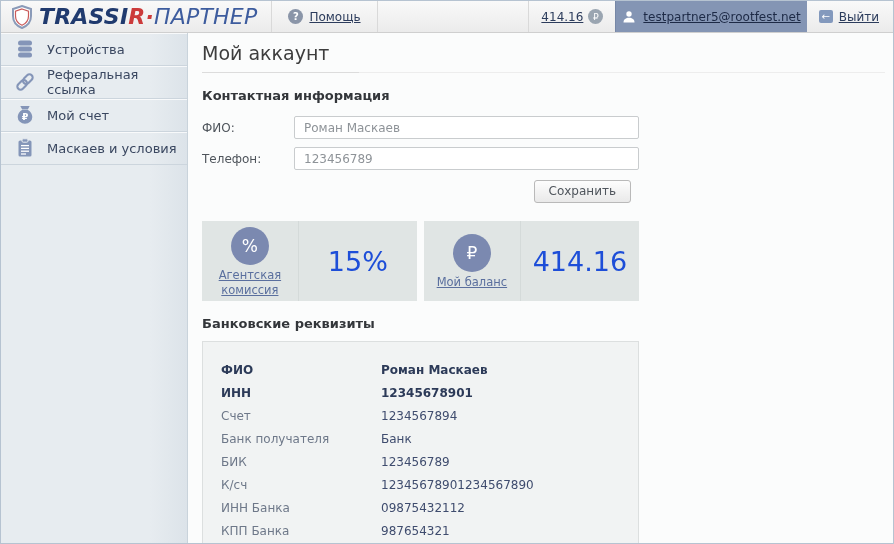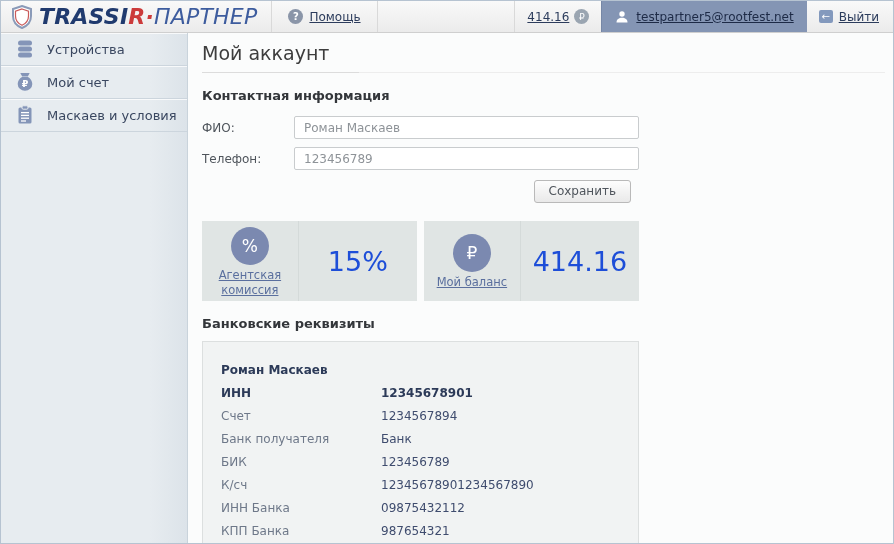--- a/index.html
+++ b/index.html
@@ -34,21 +34,21 @@
   .round-badge {
     display: inline-flex; align-items: center; justify-content: center;
     border-radius: 50%; color: #fff; font-weight: bold; flex: none;
   }
   .help-badge { width: 15px; height: 15px; background: #8a95a8; font-size: 10px; }
   .hlink { color: #2c3c5c; text-decoration: underline; cursor: pointer; }
   .header-right { margin-left: auto; display: flex; align-items: stretch; }
   .balance { display: flex; align-items: center; gap: 5px; padding: 0 12px; border-left: 1px solid #d9d9d9; }
   .ruble-badge { width: 15px; height: 15px; background: #9aa5b1; font-size: 9px; font-weight: normal; }
   .user-badge {
-    display: flex; align-items: center; gap: 7px; padding: 0 13px;
+    display: flex; align-items: center; gap: 7px; padding: 0 6px;
     background: #8495b4; border-left: 1px solid #7687a6;
   }
   .user-badge .hlink { color: #1d2a46; }
   .logout { display: flex; align-items: center; gap: 6px; padding: 0 14px 0 12px; }
   .logout-badge {
     width: 14px; height: 13px; background: #8399bd; border-radius: 2px;
     display: inline-flex; align-items: center; justify-content: center;
     color: #fff; font-size: 10px; line-height: 1; flex: none;
   }
 
@@ -174,20 +174,31 @@
           <rect x="4" y="2.5" width="14" height="5" rx="2.5"></rect>
           <rect x="4" y="8.5" width="14" height="5" rx="2.5"></rect>
           <rect x="4" y="14.5" width="14" height="5" rx="2.5"></rect>
         </svg>
       </span>
       <span class="side-label">Устройства</span>
     </div>
     <div class="side-item">
       <span class="icon">
         <svg width="22" height="22" viewBox="0 0 22 22">
+          <g transform="rotate(-45 11 11)" fill="none" stroke="#8495b8" stroke-width="2.1">
+            <rect x="1.5" y="7.8" width="11" height="6.4" rx="3.2"></rect>
+            <rect x="9.5" y="7.8" width="11" height="6.4" rx="3.2"></rect>
+          </g>
+        </svg>
+      </span>
+      <span class="side-label">Реферальная ссылка</span>
+    </div>
+    <div class="side-item">
+      <span class="icon">
+        <svg width="22" height="22" viewBox="0 0 22 22">
           <path d="M8.2 5.5 L6.3 2 H15.7 L13.8 5.5 Z" fill="#8495b8"></path>
           <path d="M8 6 H14 C16.6 7.6 18.3 10.1 18.3 13 A7.3 6.8 0 0 1 3.7 13 C3.7 10.1 5.4 7.6 8 6 Z" fill="#8495b8"></path>
           <text x="11" y="16.3" text-anchor="middle" font-size="9.5" font-weight="bold" fill="#ffffff" font-family="DejaVu Sans, sans-serif">₽</text>
         </svg>
       </span>
       <span class="side-label">Мой счет</span>
     </div>
     <div class="side-item">
       <span class="icon">
         <svg width="22" height="22" viewBox="0 0 22 22">
@@ -241,20 +252,21 @@
           </div>
           <div class="card-value">414.16</div>
         </div>
       </div>
 
       <div class="section-title" style="margin-bottom:0;">Банковские реквизиты</div>
 
       <div class="bank-box">
 
       <div class="bank-row bold">
+            <span class="bank-label">ФИО</span>
             <span class="bank-value">Роман Маскаев</span>
           </div>
           <div class="bank-row bold">
             <span class="bank-label">ИНН</span>
             <span class="bank-value">12345678901</span>
           </div>
           <div class="bank-row">
             <span class="bank-label">Счет</span>
             <span class="bank-value">1234567894</span>
           </div>

